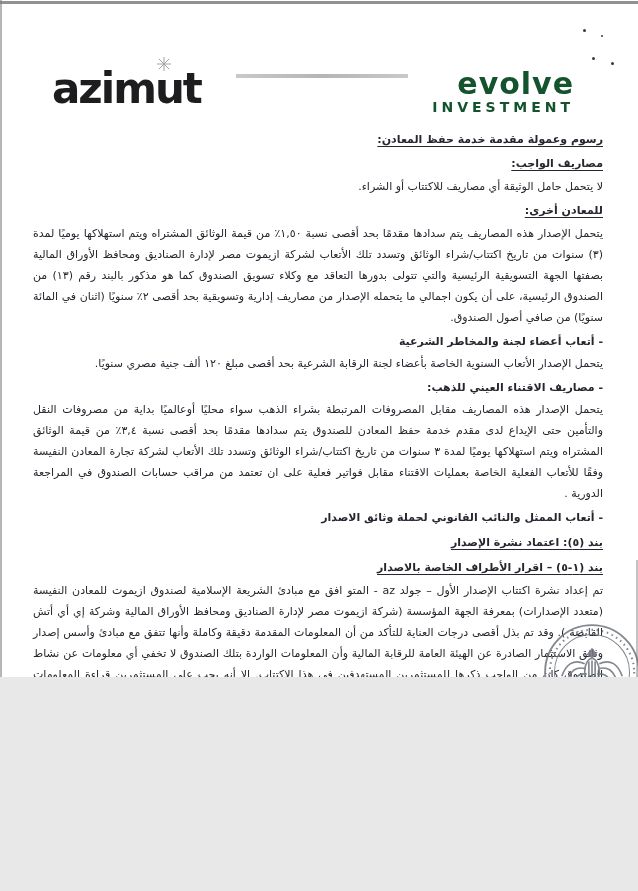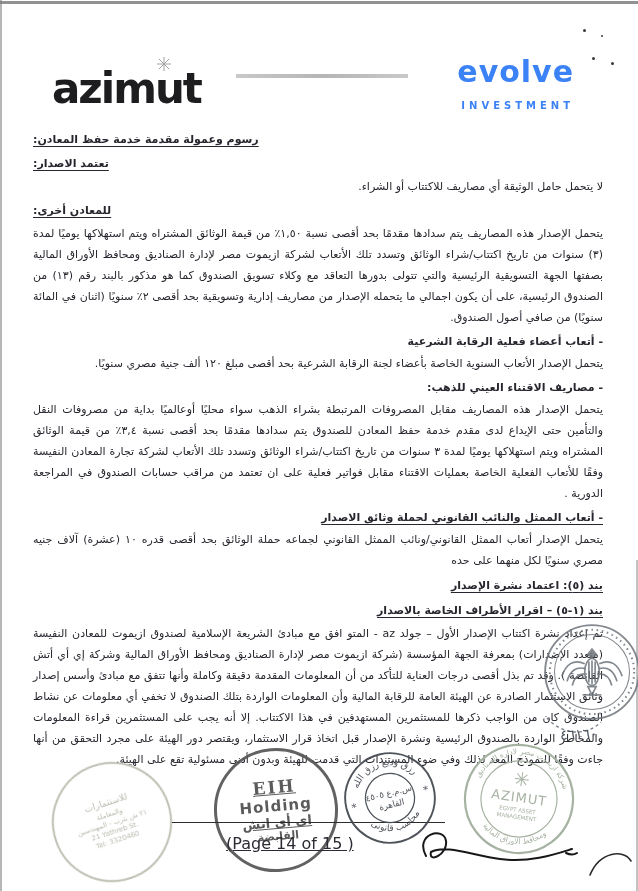--- a/index.html
+++ b/index.html
@@ -1,46 +1,46 @@
 <!DOCTYPE html>
 <html lang="ar"><head>
 <meta charset="utf-8">
 <style>
   html,body{margin:0;padding:0;background:#e8e8e8;}
   .page{
-    position:relative;width:638px;height:891px;background:#ffffff;
+    position:relative;width:638px;height:677px;background:#ffffff;
     font-family:"DejaVu Sans",sans-serif;color:#26262e;overflow:hidden;
     margin:0 auto;
   }
   
   .edge-top{position:absolute;top:1px;left:0;width:100%;height:3px;background:#6d6d6d;opacity:.75;}
   .edge-left{position:absolute;top:0;left:0;width:2px;height:100%;background:#7a7a7a;opacity:.55;}
   .edge-right{position:absolute;top:560px;right:0;width:2px;height:331px;background:#9a9a9a;opacity:.6;}
   .speck{position:absolute;background:#3a3a3a;border-radius:50%;}
 
   
   .hdr{position:absolute;top:58px;left:0;width:100%;height:62px;}
   .azimut-logo{position:absolute;left:52px;top:6px;font-weight:700;font-size:42px;letter-spacing:-2px;color:#1d1d1f;}
   .azimut-star{position:absolute;left:104px;top:-8px;}
   .center-logo{position:absolute;left:236px;top:10px;width:172px;text-align:center;}
   .center-logo .word{font-size:16px;color:#3c3c3e;font-weight:700;direction:ltr;unicode-bidi:plaintext;}
   .center-logo .bar{margin-top:6px;height:4px;background:linear-gradient(90deg,#c9c9c9,#b5b5b5,#c9c9c9);}
-  .evolve-logo{position:absolute;left:428px;top:0;width:146px;text-align:right;color:#3b82f6;}
+  .evolve-logo{position:absolute;left:428px;top:12px;width:146px;text-align:right;color:#14532d;}
   .evolve-logo .word{font-weight:700;font-size:30px;letter-spacing:1px;line-height:28px;}
-  .evolve-logo .sub{font-size:10px;letter-spacing:4px;font-weight:700;margin-top:14px;}
+  .evolve-logo .sub{font-size:14px;letter-spacing:4px;font-weight:700;margin-top:1px;}
 
   
   .doc{
     position:absolute;top:126px;left:33px;width:570px;direction:rtl;
     font-size:11px;line-height:21px;text-align:justify;color:#26262e;
   }
   .doc .p{margin:0 0 1px 0;}
-  .doc .hu{font-weight:700;text-decoration:underline;text-underline-offset:3px;margin:3px 0 2px 0;text-align:left;}
+  .doc .hu{font-weight:700;text-decoration:underline;text-underline-offset:3px;margin:3px 0 2px 0;text-align:right;}
   .doc .it{font-weight:700;margin:3px 0 1px 0;text-align:right;}
-  .doc .itu{font-weight:700;text-decoration:underline;text-underline-offset:3px;margin:3px 0 1px 0;text-align:right;}
+  .doc .itu{font-weight:700;text-underline-offset:3px;margin:3px 0 1px 0;text-align:right;}
   .doc .ch{font-weight:700;text-decoration:underline;text-underline-offset:3px;text-align:right;margin:4px 0 2px 0;}
 
   
   .stamp{position:absolute;}
   .faint-stamp{
     left:52px;top:762px;width:116px;height:116px;border:2px solid #b9b9ad;border-radius:50%;
     transform:rotate(-18deg);color:#b2b2a6;text-align:center;font-size:7px;line-height:9px;
     display:flex;flex-direction:column;justify-content:center;filter:blur(.3px);opacity:.9;
   }
   .faint-stamp .a1{font-size:9px;margin-bottom:3px;}
@@ -90,30 +90,29 @@
       <div class="bar"></div>
     </div>
     <div class="evolve-logo">
       <div class="word">evolve</div>
       <div class="sub">INVESTMENT</div>
     </div>
   </div>
 
   <div class="doc">
     <div class="hu">رسوم وعمولة مقدمة خدمة حفظ المعادن:</div>
-    <div class="hu">تعتمد الاصدار:</div>
+    <div class="hu">مصاريف الواجب:</div>
     <div class="p">لا يتحمل حامل الوثيقة أي مصاريف للاكتتاب أو الشراء.</div>
     <div class="hu">للمعادن أخرى:</div>
     <div class="p">يتحمل الإصدار  هذه المصاريف يتم سدادها مقدمًا بحد أقصى نسبة ١,٥٠٪ من قيمة الوثائق المشتراه ويتم استهلاكها يوميًا لمدة (٣) سنوات من تاريخ اكتتاب/شراء الوثائق وتسدد تلك الأتعاب لشركة ازيموت مصر لإدارة الصناديق ومحافظ الأوراق المالية بصفتها الجهة التسويقية الرئيسية والتي تتولى بدورها التعاقد مع وكلاء تسويق الصندوق كما هو مذكور بالبند رقم (١٣) من الصندوق الرئيسية،  على أن يكون اجمالي ما يتحمله الإصدار من مصاريف إدارية وتسويقية بحد أقصى ٢٪ سنويًا (اثنان في المائة سنويًا) من صافي أصول الصندوق.</div>
-    <div class="it">- أتعاب أعضاء فعلية الرقابة الشرعية</div>
+    <div class="it">- أتعاب أعضاء لجنة والمخاطر الشرعية</div>
     <div class="p">يتحمل الإصدار الأتعاب السنوية الخاصة بأعضاء لجنة الرقابة الشرعية بحد أقصى مبلغ ١٢٠ ألف جنية مصري سنويًا.</div>
     <div class="it">- مصاريف الاقتناء العيني للذهب:</div>
     <div class="p">يتحمل الإصدار هذه المصاريف مقابل المصروفات المرتبطة بشراء الذهب سواء محليًا أوعالميًا بداية من مصروفات النقل والتأمين حتى الإيداع لدى مقدم خدمة حفظ المعادن للصندوق يتم سدادها مقدمًا بحد أقصى نسبة ٣,٤٪ من قيمة الوثائق المشتراه ويتم استهلاكها يوميًا لمدة ٣ سنوات من تاريخ اكتتاب/شراء الوثائق وتسدد تلك الأتعاب لشركة تجارة المعادن النفيسة وفقًا للأتعاب الفعلية الخاصة بعمليات الاقتناء مقابل فواتير فعلية على ان تعتمد من مراقب حسابات الصندوق في المراجعة الدورية .</div>
     <div class="itu">- أتعاب الممثل والنائب القانوني لحملة وثائق الاصدار</div>
-    <div class="p">يتحمل الإصدار أتعاب الممثل القانوني/ونائب الممثل القانوني لجماعه حملة الوثائق بحد أقصى قدره ١٠ (عشرة) آلاف جنيه مصري سنويًا لكل منهما على حده</div>
     <div class="ch">بند (٥): اعتماد نشرة الإصدار</div>
     <div class="ch">بند (١-٥) – اقرار الأطراف الخاصة بالاصدار</div>
     <div class="p">تم إعداد نشرة اكتتاب الإصدار الأول – جولد az - المتو افق مع مبادئ الشريعة الإسلامية لصندوق ازيموت للمعادن النفيسة (متعدد الإصدارات) بمعرفة الجهة المؤسسة (شركة ازيموت مصر لإدارة الصناديق ومحافظ الأوراق المالية وشركة إي أي أتش القابضة ). وقد تم بذل أقصى درجات العناية للتأكد من أن المعلومات المقدمة دقيقة وكاملة وأنها تتفق مع مبادئ وأسس إصدار وثائق الاستثمار الصادرة عن الهيئة العامة للرقابة المالية وأن المعلومات الواردة بتلك الصندوق لا تخفي أي معلومات عن نشاط الصندوق كان من الواجب ذكرها للمستثمرين المستهدفين في هذا الاكتتاب. إلا أنه يجب على المستثمرين قراءة المعلومات والمخاطر الواردة بالصندوق الرئيسية ونشرة الإصدار قبل اتخاذ قرار الاستثمار، ويقتصر دور الهيئة على مجرد التحقق من أنها جاءت وفقًا للنموذج المعد لذلك وفي ضوء المستندات التي قدمت للهيئة وبدون أدنى مسئولية تقع على الهيئة.</div>
   </div>
 
   <svg class="stamp" style="left:542px;top:622px;width:100px;height:100px;opacity:.85;" viewBox="0 0 96 96">
     <circle cx="48" cy="48" r="45" fill="none" stroke="#6e747c" stroke-width="1.8"></circle>
     <circle cx="48" cy="48" r="36" fill="none" stroke="#6e747c" stroke-width="1"></circle>
     <circle cx="48" cy="48" r="40.5" fill="none" stroke="#6e747c" stroke-width="2" stroke-dasharray="1.5,3.5"></circle>
     <g stroke="#6e747c" fill="none" stroke-width="1.6">

